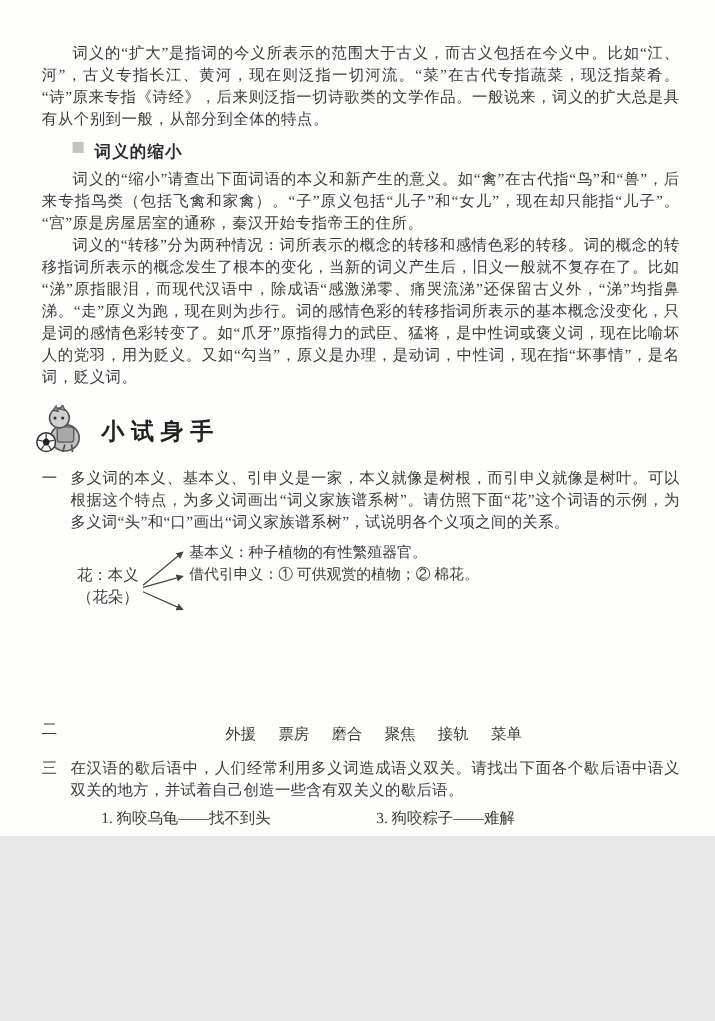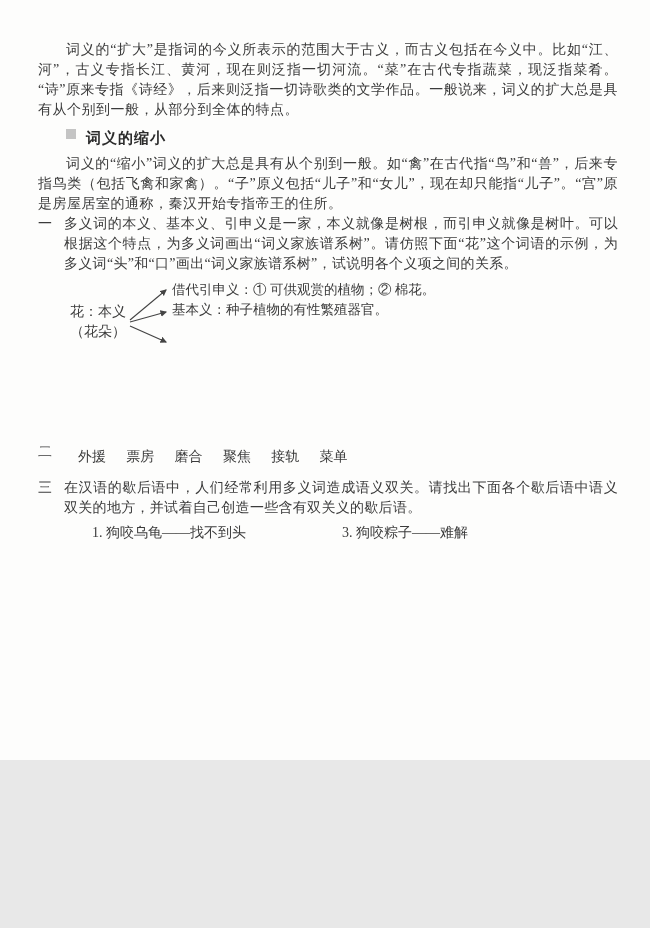--- a/index.html
+++ b/index.html
@@ -91,20 +91,21 @@
     margin-left:108px;
     font-size:13.5px;
     line-height:20px;
   }
   .tree-branches p{margin:0;text-align:justify;}
   .branch-metaphor{margin-top:8px !important;}
   .word-list{
     margin:4px 0 0 1em;
     font-size:14px;
     line-height:22px;
+    text-align:center;
   }
   .word-list span{margin-right:1.2em;}
   .idiom-grid{
     display:grid;
     grid-template-columns:250px 250px;
     row-gap:23px;
     margin:5px 0 0 2em;
     font-size:14px;
     line-height:20px;
   }
@@ -146,23 +147,40 @@
 
 <div class="page">
   <div class="content">
 
     <p class="body-para">词义的“扩大”是指词的今义所表示的范围大于古义，而古义包括在今义中。比如“江、河”，古义专指长江、黄河，现在则泛指一切河流。“菜”在古代专指蔬菜，现泛指菜肴。“诗”原来专指《诗经》，后来则泛指一切诗歌类的文学作品。一般说来，词义的扩大总是具有从个别到一般，从部分到全体的特点。</p>
 
     <h3 class="sub-heading">
       <span class="sq"></span>
       <span>词义的缩小</span>
     </h3>
-    <p class="body-para">词义的“缩小”词义的扩大总是具有从个别到一般。如“禽”在古代指“鸟”和“兽”，后来专指鸟类（包括飞禽和家禽）。“子”原义包括“儿子”和“女儿”，现在却只能指“儿子”。“宫”原是房屋居室的通称，秦汉开始专指帝王的住所。</p>
-
-
+    <p class="body-para">词义的“缩小”请查出下面词语的本义和新产生的意义。如“禽”在古代指“鸟”和“兽”，后来专指鸟类（包括飞禽和家禽）。“子”原义包括“儿子”和“女儿”，现在却只能指“儿子”。“宫”原是房屋居室的通称，秦汉开始专指帝王的住所。</p>
+
+    <p class="body-para">词义的“转移”分为两种情况：词所表示的概念的转移和感情色彩的转移。词的概念的转移指词所表示的概念发生了根本的变化，当新的词义产生后，旧义一般就不复存在了。比如“涕”原指眼泪，而现代汉语中，除成语“感激涕零、痛哭流涕”还保留古义外，“涕”均指鼻涕。“走”原义为跑，现在则为步行。词的感情色彩的转移指词所表示的基本概念没变化，只是词的感情色彩转变了。如“爪牙”原指得力的武臣、猛将，是中性词或褒义词，现在比喻坏人的党羽，用为贬义。又如“勾当”，原义是办理，是动词，中性词，现在指“坏事情”，是名词，贬义词。</p>
+
+    <div class="practice-header">
+      <svg class="mascot" width="46" height="48" viewBox="0 0 46 48">
+        <ellipse cx="27" cy="30" rx="13" ry="12" fill="#c2c2c2" stroke="#555" stroke-width="1.5"></ellipse>
+        <rect x="20" y="20" width="15" height="14" rx="3" fill="#a8a8a8" stroke="#555" stroke-width="1.2"></rect>
+        <circle cx="22" cy="12" r="9" fill="#cfcfcf" stroke="#555" stroke-width="1.5"></circle>
+        <polygon points="16,5 19,1 21,6" fill="#8f8f8f" stroke="#555" stroke-width="1"></polygon>
+        <polygon points="22,4 25,0 27,5" fill="#8f8f8f" stroke="#555" stroke-width="1"></polygon>
+        <circle cx="18" cy="12" r="1.4" fill="#333"></circle>
+        <circle cx="25" cy="12" r="1.4" fill="#333"></circle>
+        <path d="M27 36 L25 43 M33 36 L34 43" stroke="#555" stroke-width="1.6" fill="none"></path>
+        <circle cx="10" cy="34" r="8.5" fill="#ffffff" stroke="#333" stroke-width="1.4"></circle>
+        <polygon points="10,30 13.5,33 12,37 8,37 6.5,33" fill="#222"></polygon>
+        <path d="M10 30 L10 26 M13.5 33 L17.5 32 M12 37 L14.5 40.5 M8 37 L5.5 40.5 M6.5 33 L2.5 32" stroke="#333" stroke-width="1.1" fill="none"></path>
+      </svg>
+      <h2 class="practice-title">小试身手</h2>
+    </div>
 
     <div class="exercise">
       <span class="ex-num">一</span>
       <div class="ex-body">
         <p class="ex-text">多义词的本义、基本义、引申义是一家，本义就像是树根，而引申义就像是树叶。可以根据这个特点，为多义词画出“词义家族谱系树”。请仿照下面“花”这个词语的示例，为多义词“头”和“口”画出“词义家族谱系树”，试说明各个义项之间的关系。</p>
 
         <div class="family-tree">
           <div class="tree-root">
             <div>花：本义</div>
             <div>（花朵）</div>
@@ -171,22 +189,22 @@
             <defs>
               <marker id="ah" markerWidth="7" markerHeight="7" refX="5" refY="3" orient="auto">
                 <path d="M0,0 L6,3 L0,6 Z" fill="#444"></path>
               </marker>
             </defs>
             <line x1="2" y1="40" x2="38" y2="10" stroke="#444" stroke-width="1.1" marker-end="url(#ah)"></line>
             <line x1="2" y1="42" x2="38" y2="32" stroke="#444" stroke-width="1.1" marker-end="url(#ah)"></line>
             <line x1="2" y1="46" x2="38" y2="62" stroke="#444" stroke-width="1.1" marker-end="url(#ah)"></line>
           </svg>
           <div class="tree-branches">
+            <p>基本义：种子植物的有性繁殖器官。</p>
             <p>借代引申义：① 可供观赏的植物；② 棉花。</p>
-            <p>基本义：种子植物的有性繁殖器官。</p>
           </div>
         </div>
       </div>
     </div>
 
     <div class="exercise">
       <span class="ex-num">二</span>
       <div class="ex-body">
         <div class="word-list">
           <span>外援</span>

